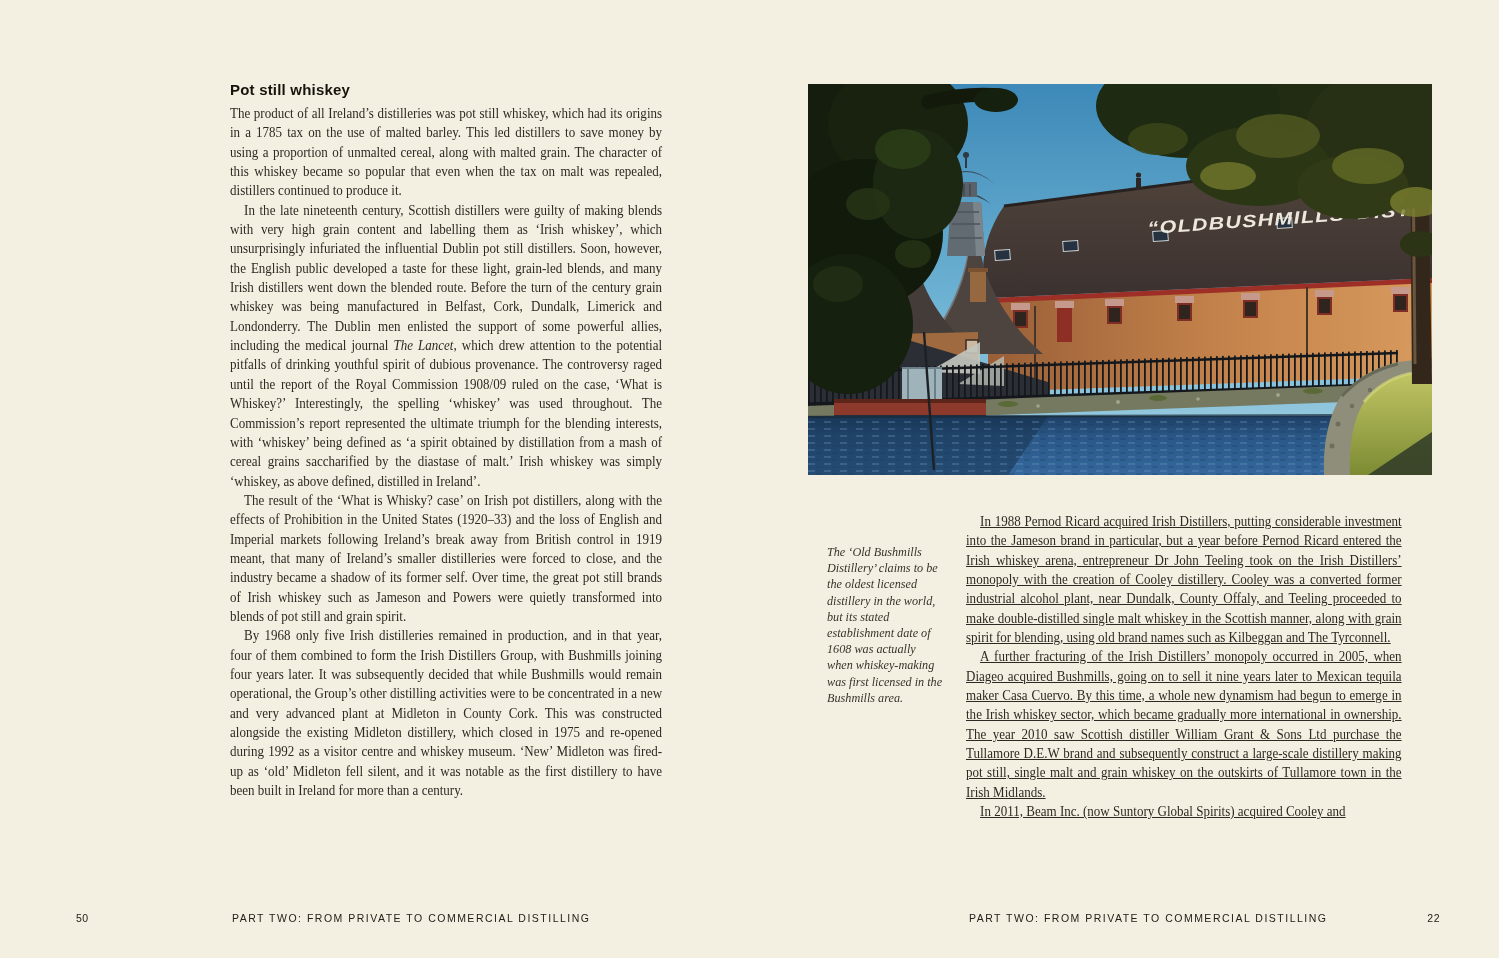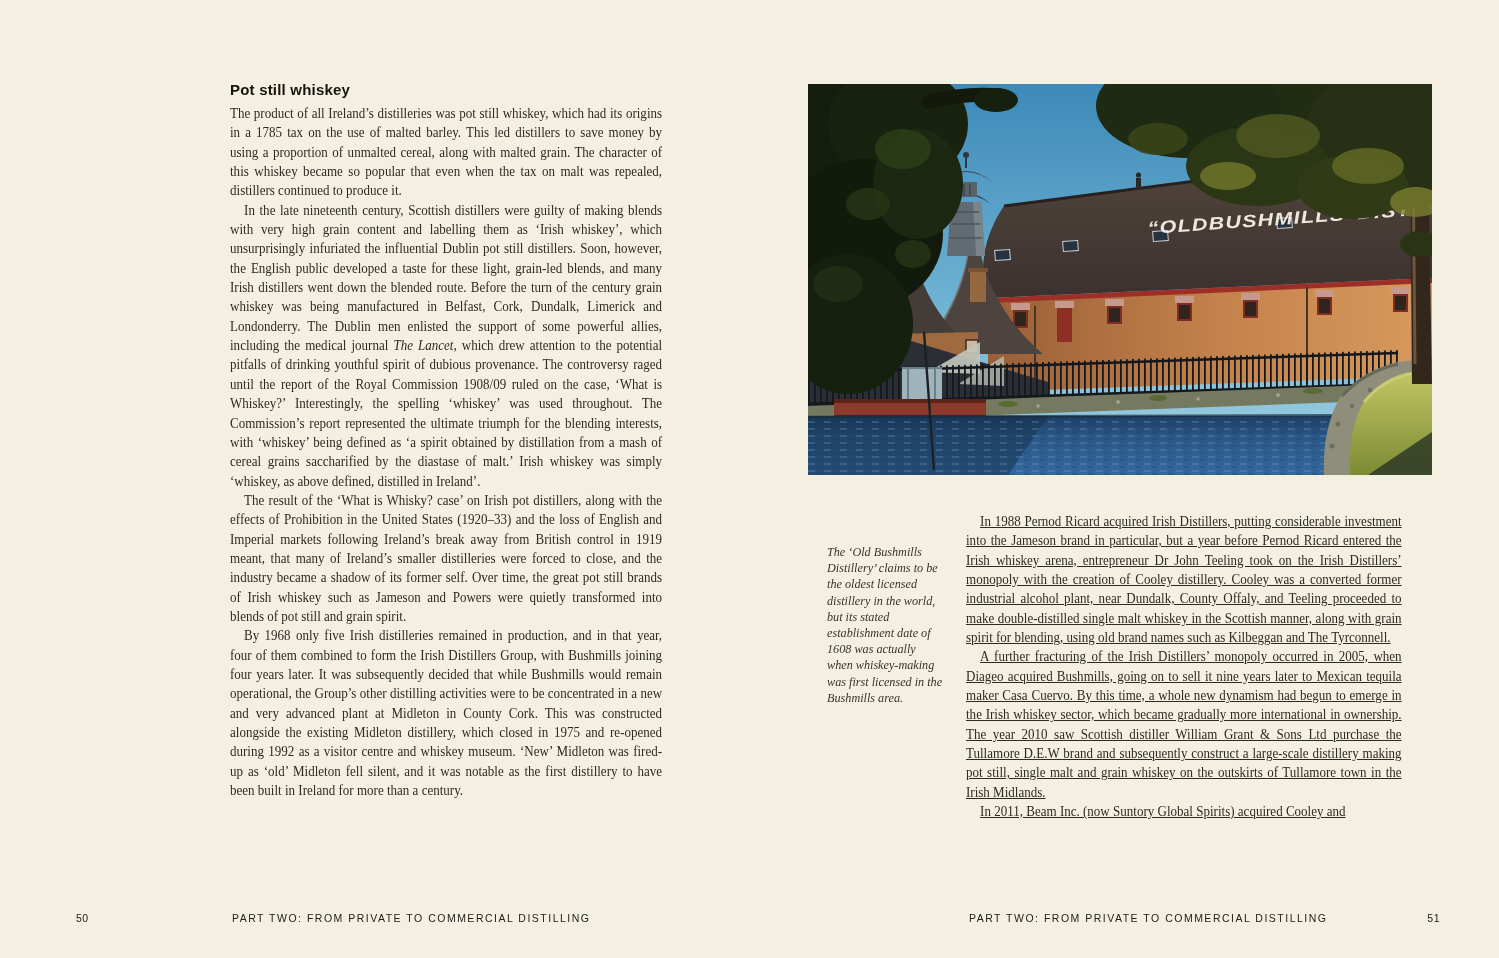--- a/index.html
+++ b/index.html
@@ -284,16 +284,16 @@
 
     <div class="right-col">
       <div class="body-text">
         <p class="indent">In 1988 Pernod Ricard acquired Irish Distillers, putting considerable investment into the Jameson brand in particular, but a year before Pernod Ricard entered the Irish whiskey arena, entrepreneur Dr John Teeling took on the Irish Distillers’ monopoly with the creation of Cooley distillery. Cooley was a converted former industrial alcohol plant, near Dundalk, County Offaly, and Teeling proceeded to make double-distilled single malt whiskey in the Scottish manner, along with grain spirit for blending, using old brand names such as Kilbeggan and The Tyrconnell.</p>
         <p class="indent">A further fracturing of the Irish Distillers’ monopoly occurred in 2005, when Diageo acquired Bushmills, going on to sell it nine years later to Mexican tequila maker Casa Cuervo. By this time, a whole new dynamism had begun to emerge in the Irish whiskey sector, which became gradually more international in ownership. The year 2010 saw Scottish distiller William Grant &amp; Sons Ltd purchase the Tullamore D.E.W brand and subsequently construct a large-scale distillery making pot still, single malt and grain whiskey on the outskirts of Tullamore town in the Irish Midlands.</p>
         <p class="indent">In 2011, Beam Inc. (now Suntory Global Spirits) acquired Cooley and</p>
       </div>
     </div>
 
     <span class="runhead runhead-right">PART TWO: FROM PRIVATE TO COMMERCIAL DISTILLING</span>
-    <span class="folio folio-right">51</span>
+    <span class="folio folio-right">22</span>
   </section>
 
 </div>
 
 </body></html>

